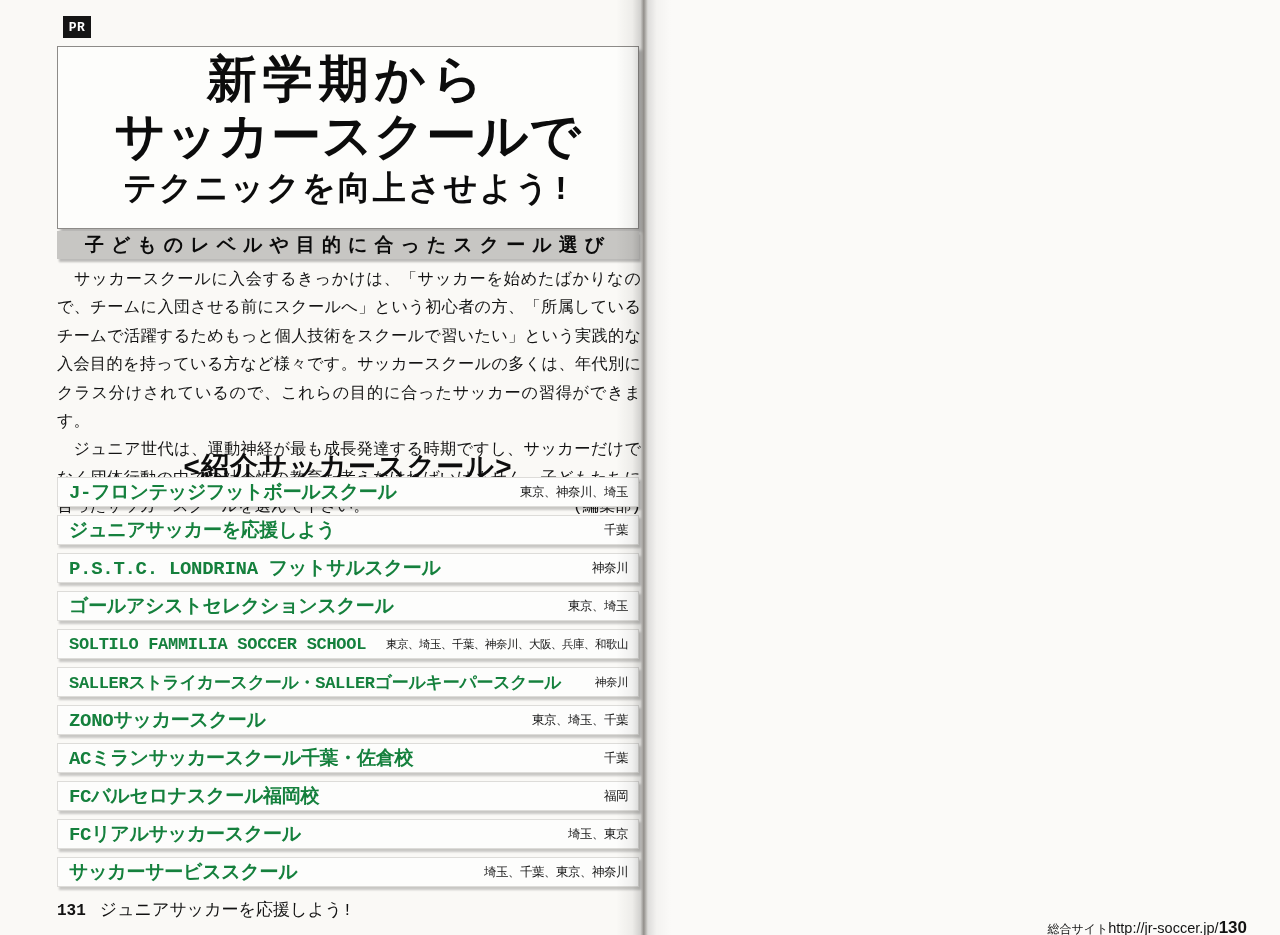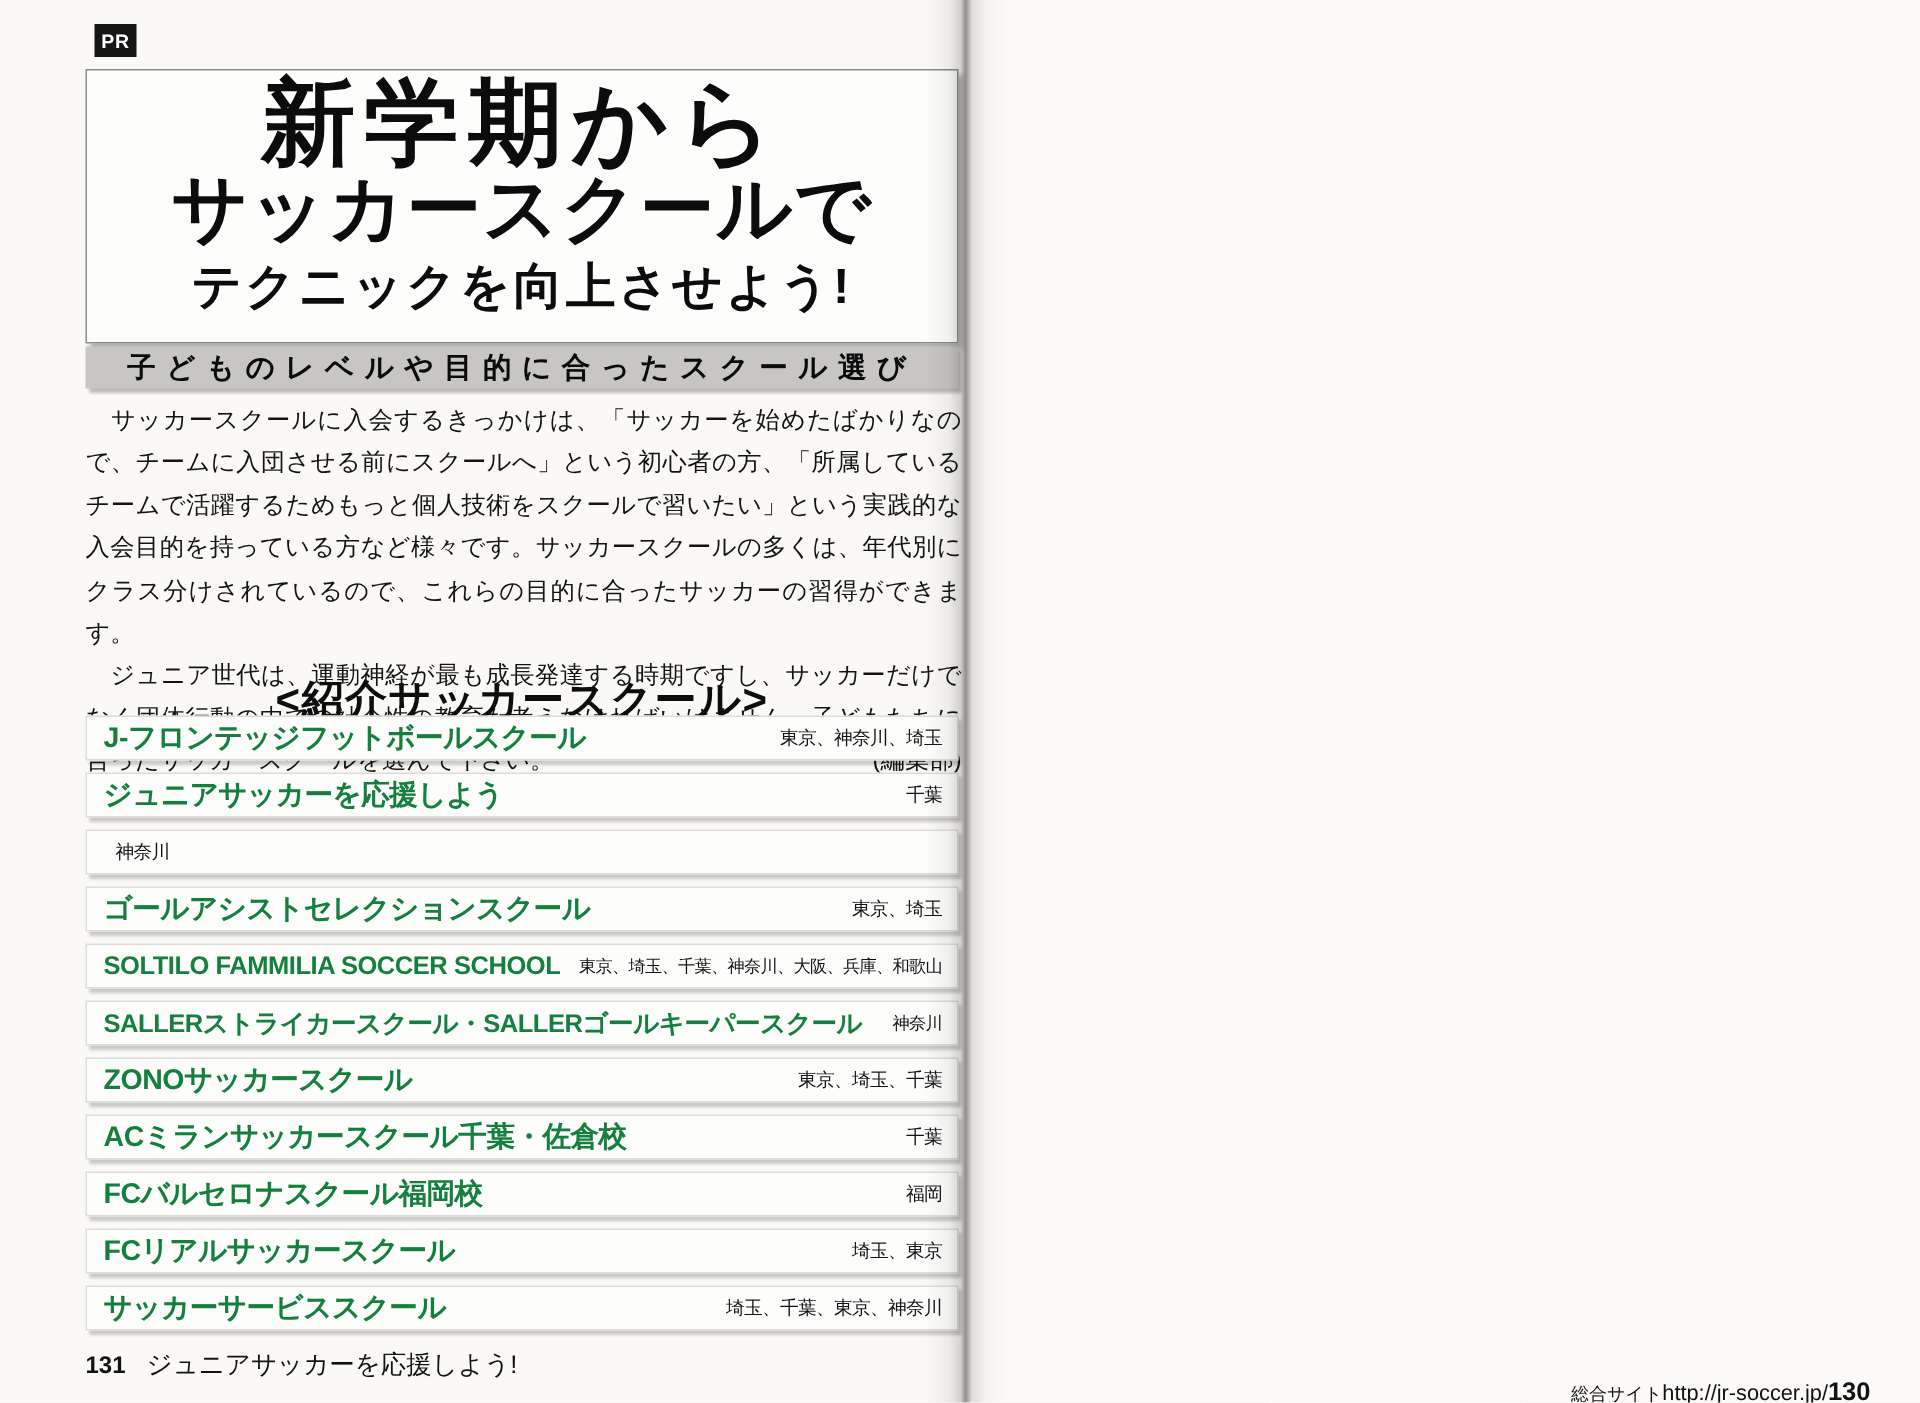--- a/index.html
+++ b/index.html
@@ -1,29 +1,29 @@
 <!DOCTYPE html>
 <html lang="ja"><head>
 <meta charset="utf-8">
 <style>
   html,body{margin:0;padding:0;}
   body{background:#eceae7;font-family:"Liberation Sans","DejaVu Sans",sans-serif;}
   #canvas{position:relative;width:1280px;height:935px;background:#f7f6f3;overflow:hidden;color:#121212;}
   .page{position:absolute;top:0;bottom:0;}
-  #page-left{left:0;width:648px;background:#faf9f6;}
+  #page-left{left:0;width:648px;background:#faf9f6;font-family:Liberation Mono, monospace;}
   #page-right{left:648px;width:632px;background:#fbfaf8;}
   
   #gutter{position:absolute;left:616px;top:0;width:74px;height:935px;z-index:5;pointer-events:none;
     background:linear-gradient(to right, rgba(0,0,0,0) 0%, rgba(0,0,0,0.05) 22%, rgba(0,0,0,0.16) 33%, rgba(60,55,50,0.55) 37.5%, rgba(0,0,0,0.12) 43%, rgba(0,0,0,0.03) 55%, rgba(0,0,0,0) 75%);}
   
   #pr-badge{position:absolute;left:63px;top:16px;width:28px;height:22px;background:#151515;color:#fff;
     font-size:13px;font-weight:bold;display:flex;align-items:center;justify-content:center;letter-spacing:0.5px;}
   #headline-box{position:absolute;left:57px;top:46px;width:582px;height:183px;background:#fdfdfb;
     border:1px solid #8d8b88;box-shadow:3px 4px 3px rgba(0,0,0,0.28);text-align:center;box-sizing:border-box;padding-top:7px;}
-  .hl1{font-size:63px;font-weight:900;line-height:57px;letter-spacing:6px;color:#0c0c0c;}
+  .hl1{font-size:50px;font-weight:900;line-height:57px;letter-spacing:6px;color:#0c0c0c;}
   .hl2{font-size:50px;font-weight:900;line-height:57px;letter-spacing:1px;color:#0c0c0c;}
   .hl3{font-size:33px;font-weight:900;line-height:46px;letter-spacing:2px;color:#0c0c0c;}
   #subtitle-band{position:absolute;left:57px;top:231px;width:582px;height:28px;background:#c7c6c3;
     box-shadow:2px 3px 2px rgba(0,0,0,0.25);display:flex;align-items:center;justify-content:center;
     font-size:19px;font-weight:900;letter-spacing:7px;color:#0b0b0b;white-space:nowrap;}
   #intro{position:absolute;left:57px;top:266px;width:584px;font-size:16.2px;line-height:28.4px;
     text-align:justify;color:#141414;}
   #intro p{margin:0;}
   #intro .credit{float:right;}
   #list-title{position:absolute;left:57px;top:448px;width:582px;text-align:center;font-size:28px;
@@ -72,20 +72,21 @@
     <div id="school-list">
       <div class="school-row">
         <span class="school-name">J-フロンテッジフットボールスクール</span>
         <span class="school-region">東京、神奈川、埼玉</span>
       </div>
       <div class="school-row">
         <span class="school-name">ジュニアサッカーを応援しよう</span>
         <span class="school-region">千葉</span>
       </div>
       <div class="school-row">
+        <span class="school-name">P.S.T.C. LONDRINA フットサルスクール</span>
         <span class="school-region">神奈川</span>
       </div>
       <div class="school-row">
         <span class="school-name">ゴールアシストセレクションスクール</span>
         <span class="school-region">東京、埼玉</span>
       </div>
       <div class="school-row compact">
         <span class="school-name">SOLTILO FAMMILIA SOCCER SCHOOL</span>
         <span class="school-region">東京、埼玉、千葉、神奈川、大阪、兵庫、和歌山</span>
       </div>

